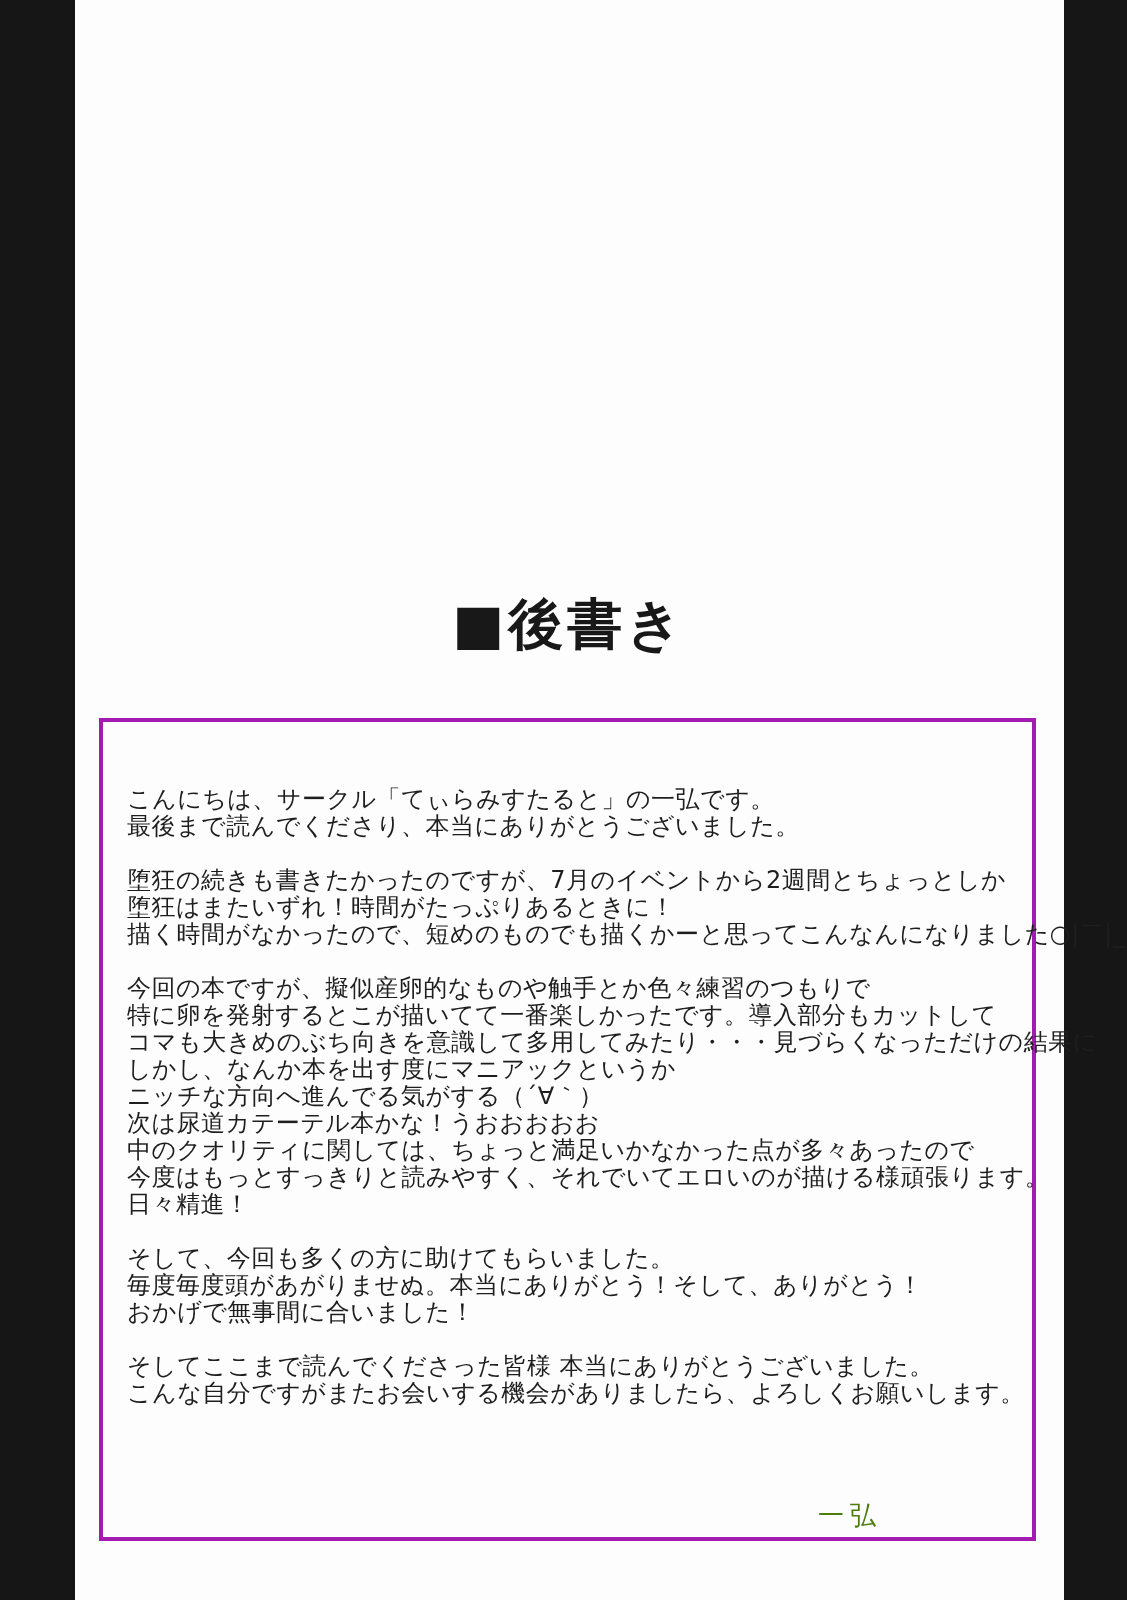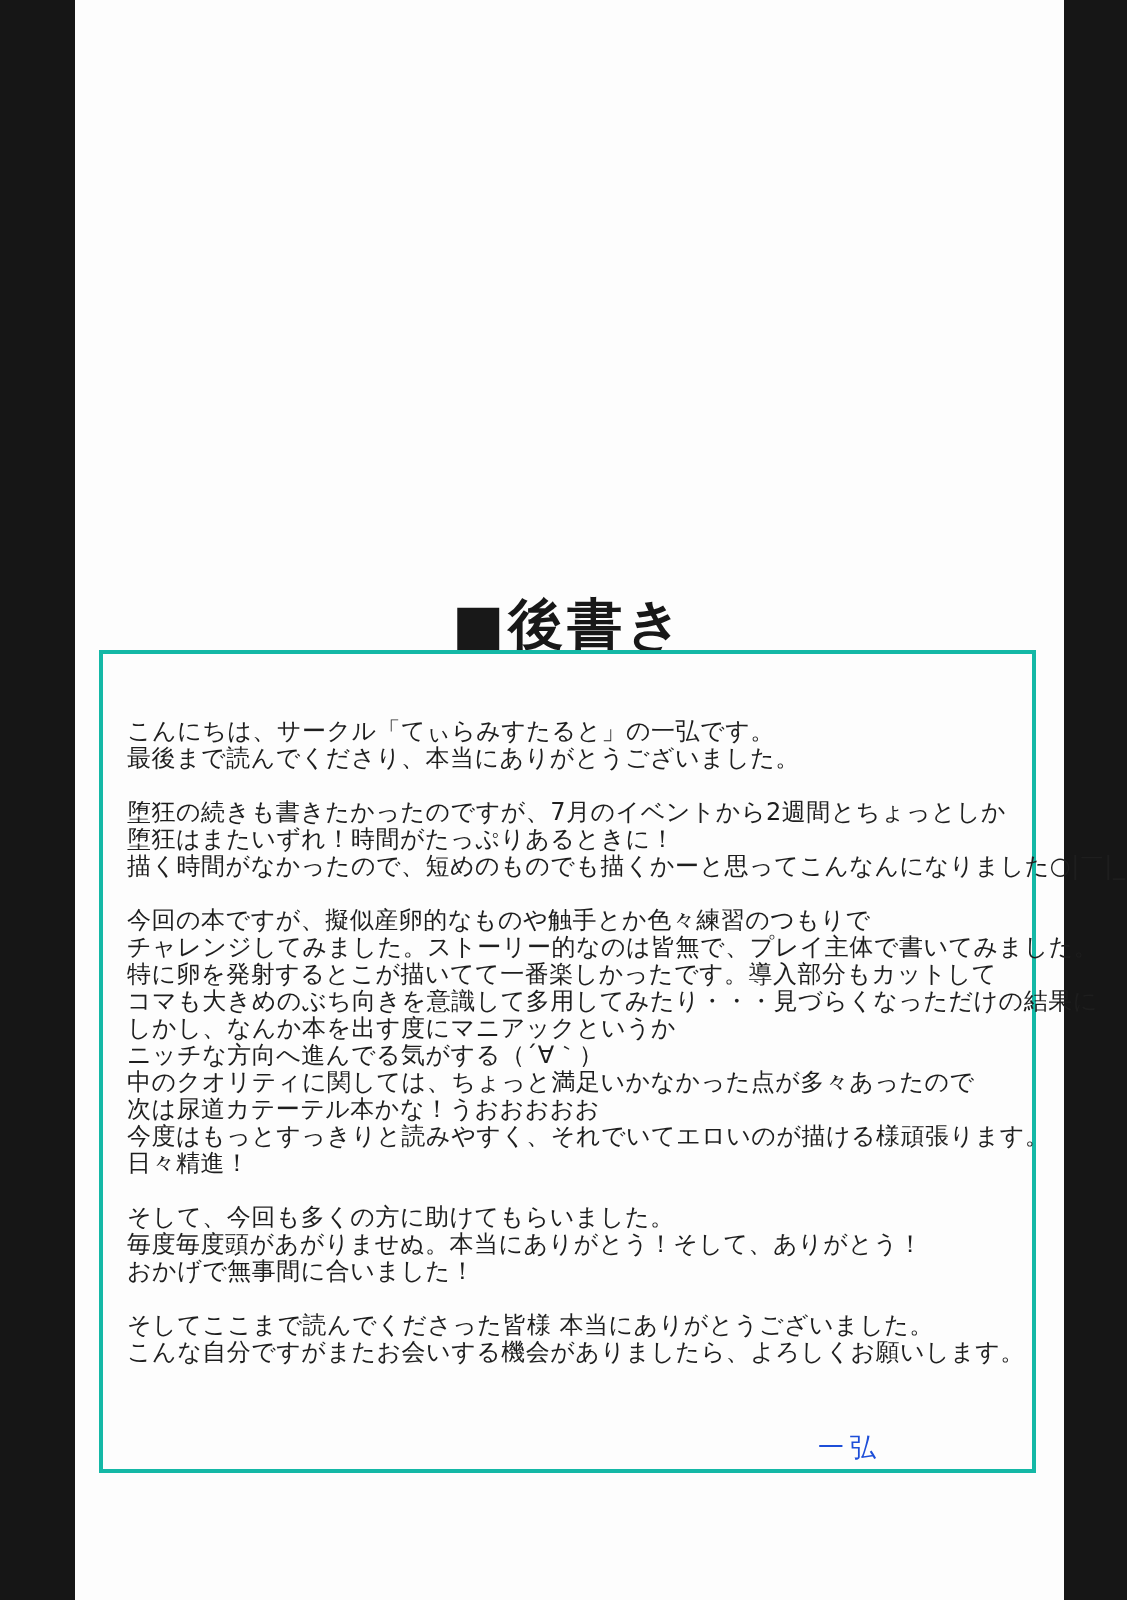--- a/index.html
+++ b/index.html
@@ -41,24 +41,24 @@
     font-size: 55px;
     font-weight: bold;
     letter-spacing: 4px;
     color: #181818;
     white-space: nowrap;
   }
 
   .afterword-box {
     position: absolute;
     left: 24px;            
-    top: 650px;
+    top: 718px;
     width: 929px;          
     height: 815px;         
-    border: 4px solid #14b8a6;
+    border: 4px solid #a21caf;
     background: #fdfdfd;
     box-sizing: content-box;
   }
 
   .afterword-text {
     position: absolute;
     left: 24px;
     top: 64px;
     right: 24px;
     font-size: 24px;
@@ -68,21 +68,21 @@
   }
   .paragraph { margin: 0 0 27px 0; }
   .paragraph:last-child { margin-bottom: 16px; }
   .line { white-space: pre; }
 
   .signature {
     position: absolute;
     right: 150px;
     top: 776px;
     font-size: 26px;
-    color: #1d4ed8;
+    color: #4d7c0f;
     letter-spacing: 6px;
   }
 </style>
 </head>
 <body>
 
 <div class="scan-bar left"></div>
 <div class="scan-bar right"></div>
 
 <div class="content-area">
@@ -95,27 +95,26 @@
           <div class="line">こんにちは、サークル「てぃらみすたると」の一弘です。</div>
           <div class="line">最後まで読んでくださり、本当にありがとうございました。</div>
         </div>
         <div class="paragraph">
           <div class="line">堕狂の続きも書きたかったのですが、7月のイベントから2週間とちょっとしか</div>
           <div class="line">堕狂はまたいずれ！時間がたっぷりあるときに！</div>
           <div class="line">描く時間がなかったので、短めのものでも描くかーと思ってこんなんになりました○|￣|_</div>
         </div>
         <div class="paragraph">
           <div class="line">今回の本ですが、擬似産卵的なものや触手とか色々練習のつもりで</div>
-          <div class="line">チャレンジしてみました。ストーリー的なのは皆無で、プレイ主体で書いてみました。</div>
           <div class="line">特に卵を発射するとこが描いてて一番楽しかったです。導入部分もカットして</div>
           <div class="line">コマも大きめのぶち向きを意識して多用してみたり・・・見づらくなっただけの結果に</div>
           <div class="line">しかし、なんか本を出す度にマニアックというか</div>
           <div class="line">ニッチな方向へ進んでる気がする（´∀｀）</div>
+          <div class="line">次は尿道カテーテル本かな！うおおおおお</div>
           <div class="line">中のクオリティに関しては、ちょっと満足いかなかった点が多々あったので</div>
-          <div class="line">次は尿道カテーテル本かな！うおおおおお</div>
           <div class="line">今度はもっとすっきりと読みやすく、それでいてエロいのが描ける様頑張ります。</div>
           <div class="line">日々精進！</div>
         </div>
         <div class="paragraph">
           <div class="line">そして、今回も多くの方に助けてもらいました。</div>
           <div class="line">毎度毎度頭があがりませぬ。本当にありがとう！そして、ありがとう！</div>
           <div class="line">おかげで無事間に合いました！</div>
         </div>
         <div class="paragraph">
           <div class="line">そしてここまで読んでくださった皆様 本当にありがとうございました。</div>

